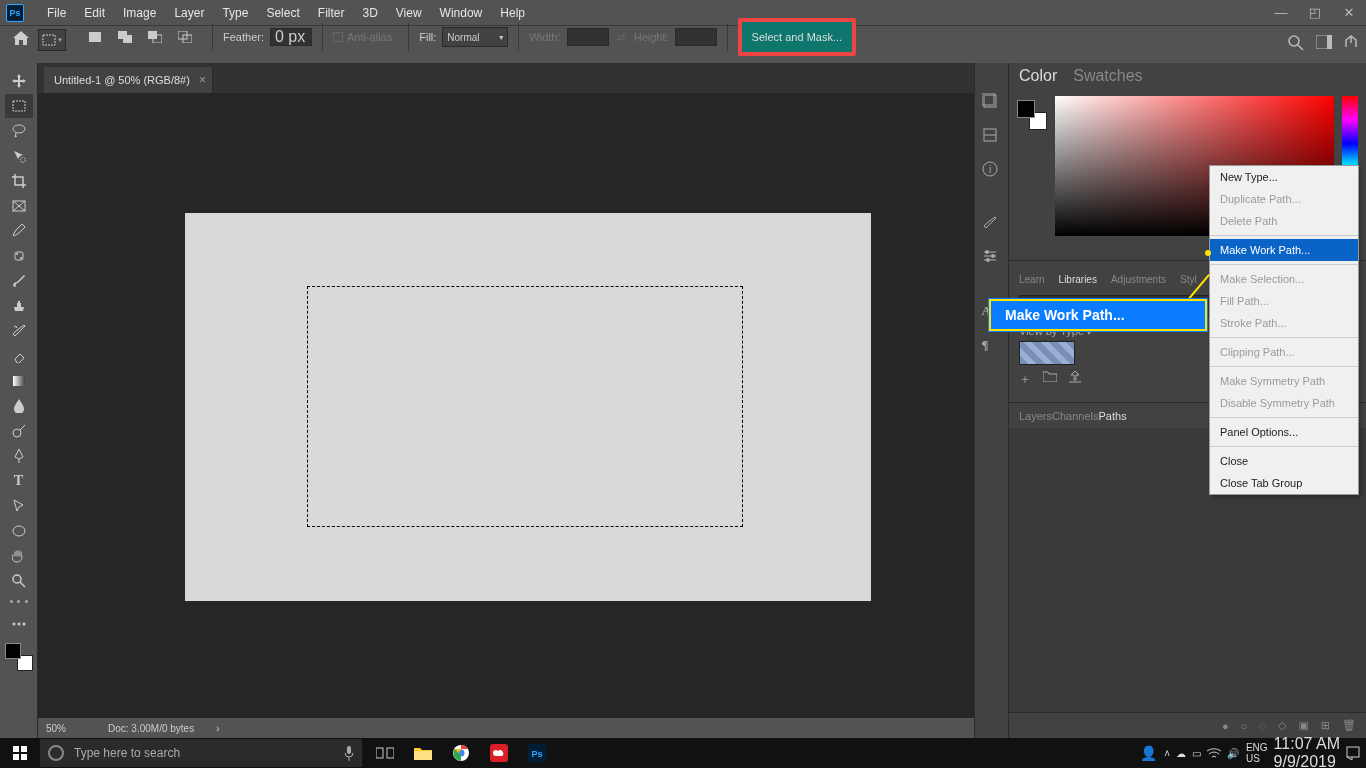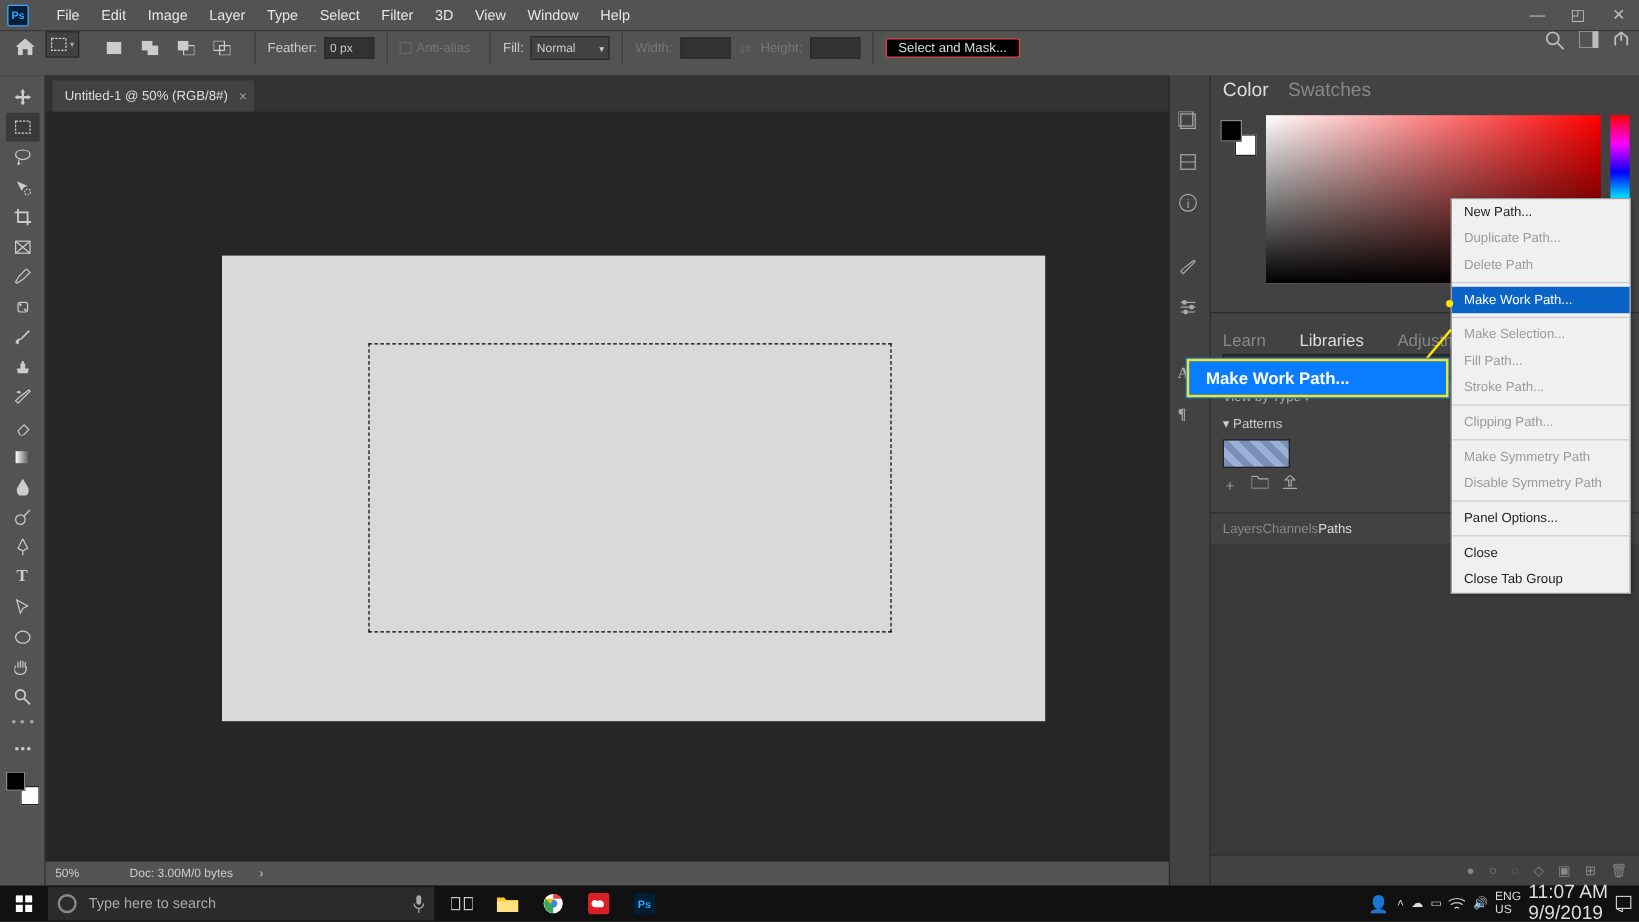--- a/index.html
+++ b/index.html
@@ -2,29 +2,29 @@
 <html><head>
 <meta charset="utf-8">
 <style>
 *{margin:0;padding:0;box-sizing:border-box;font-family:"Segoe UI",Tahoma,sans-serif;user-select:none}
 body{width:1366px;height:768px;background:#323232;overflow:hidden;position:relative;color:#ccc;font-size:11px}
 .menubar{height:25px;background:#535353;display:flex;align-items:center;padding-left:6px;position:relative}
 .ps-logo{width:18px;height:18px;background:linear-gradient(135deg,#001e36,#001e36);border:1px solid #31a8ff;color:#31a8ff;font-size:9px;font-weight:bold;display:inline-flex;align-items:center;justify-content:center;border-radius:2px;margin-right:14px}
 .menu-item{padding:0 9px;height:25px;display:flex;align-items:center;font-size:12px;color:#e6e6e6;cursor:pointer}
 .win-controls{position:absolute;right:0;top:0;display:flex}
 .win-btn{width:34px;height:25px;display:flex;align-items:center;justify-content:center;color:#bbb;font-size:13px}
-.options-bar{height:38px;background:#535353;border-top:1px solid #383838;display:flex;align-items:flex-start;padding:0 8px;position:relative}
+.options-bar{height:38px;background:#535353;border-top:1px solid #383838;display:flex;align-items:flex-end;padding:12px 8px;position:relative}
 .opt-icon{width:26px;height:26px;display:flex;align-items:center;justify-content:center;margin-right:4px;border:1px solid transparent}
 .opt-sel{width:28px;height:22px;border:1px solid #2a2a2a;background:#424242;display:flex;align-items:center;justify-content:center;margin-right:6px}
 .opt-group{display:flex;align-items:center;padding:0 10px;border-right:1px solid #3a3a3a;height:28px}
 .lbl{font-size:11px;color:#ccc;margin-right:6px}
 .lbl.dim{color:#777}
-.inp{width:42px;height:18px;background:#323232;border:1px solid #2a2a2a;color:#ccc;font-size:10px;padding:0 4px}
+.inp{width:42px;height:18px;background:#323232;border:1px solid #2a2a2a;color:#ccc;font-size:16px;padding:0 4px}
 .select{width:66px;height:20px;background:#424242;border:1px solid #2a2a2a;color:#ccc;font-size:10px;padding:0 4px;display:flex;align-items:center;justify-content:space-between}
-.mask-btn{background:#000000;border:1px solid #ef4444;height:16px;padding:0 10px;color:#ddd;font-size:11px;border-radius:2px;display:flex;align-items:center}
+.mask-btn{background:#0f766e;border:4px solid #ef4444;height:38px;padding:0 10px;color:#ddd;font-size:11px;border-radius:2px;display:flex;align-items:center}
 .opt-right{margin-left:auto;display:flex;gap:12px}
 .main{position:absolute;top:63px;left:0;right:0;bottom:30px;display:flex}
 .toolbox{width:38px;background:#535353;border-right:1px solid #2b2b2b;display:flex;flex-direction:column;align-items:center;padding-top:6px}
 .tool{width:28px;height:24px;display:flex;align-items:center;justify-content:center;color:#ccc;margin-bottom:1px}
 .tool.active{background:#3a3a3a}
 .tooldots{width:18px;height:6px;display:flex;justify-content:space-between;margin:6px 0}
 .tooldots i{width:3px;height:3px;background:#aaa;border-radius:50%}
 .swatch-block{margin-top:6px;position:relative;width:28px;height:28px}
 .sw-b{position:absolute;width:16px;height:16px;background:#fff;border:1px solid #222;right:0;bottom:0}
 .sw-f{position:absolute;width:16px;height:16px;background:#000;border:1px solid #888;left:0;top:0}
@@ -43,21 +43,21 @@
 .panel-tabs{height:25px;display:flex;align-items:center;padding-left:10px;gap:16px;font-size:16px}
 .panel-tabs .ptab{color:#888}
 .panel-tabs .ptab.active{color:#ddd}
 .color-panel{height:172px;position:relative;padding:8px;display:flex}
 .mini-swatch{position:relative;width:30px;height:30px;margin-right:8px;margin-top:4px}
 .mini-swatch .mb{position:absolute;width:18px;height:18px;background:#fff;border:1px solid #222;right:0;bottom:0}
 .mini-swatch .mf{position:absolute;width:18px;height:18px;background:#000;border:1px solid #888;left:0;top:0}
 .spectrum{flex:1;height:140px;background:linear-gradient(to bottom,rgba(0,0,0,0),#000),linear-gradient(to right,#fff,#f00);margin-right:8px;position:relative}
 .huebar{width:16px;height:140px;background:linear-gradient(to bottom,#f00,#f0f 17%,#00f 34%,#0ff 51%,#0f0 68%,#ff0 85%,#f00)}
 .lib-panel{border-top:1px solid #2b2b2b;padding:6px 0 8px;position:relative}
-.lib-tabs{height:24px;display:flex;align-items:flex-end;padding:0 10px;gap:28px;font-size:14px;color:#888}
+.lib-tabs{height:24px;display:flex;align-items:center;padding:0 10px;gap:14px;font-size:10px;color:#888}
 .lib-tabs .lt.active{color:#ddd}
 .lib-select{height:22px;margin:4px 10px;background:#333;border:1px solid #222;display:flex;align-items:center;justify-content:space-between;padding:0 8px;font-size:11px;color:#ddd}
 .view-by{padding:4px 10px;font-size:11px;color:#aaa}
 .patterns-hdr{padding:6px 10px;font-size:11px;color:#ccc}
 .pattern-sw{width:56px;height:24px;background:repeating-linear-gradient(45deg,#7a8fb5 0 6px,#9ab0d4 6px 12px);margin:0 10px;border:1px solid #222}
 .lib-icons{display:flex;gap:12px;padding:6px 10px;color:#aaa;font-size:12px}
 .paths-panel{border-top:1px solid #2b2b2b;flex:1;display:flex;flex-direction:column}
 .paths-tabs{height:25px;display:flex;align-items:center;padding:0 10px;font-size:11px;color:#888}
 .paths-tabs .pt.active{color:#ddd}
 .paths-body{flex:1;background:#3a3a3a}
@@ -398,21 +398,20 @@
         <span class="lt">Learn</span>
         <span class="lt active">Libraries</span>
         <span class="lt">Adjustments</span>
         <span class="lt">Styl</span>
       </div>
       <div class="lib-select">
           <span>My Library</span>
           <span style="font-size:8px">▾</span>
         </div>
       <div class="view-by"><span>View by Type</span> <span style="font-size:8px">▾</span></div>
-      <div class="patterns-hdr">▾ <span>Patterns</span></div>
       <div class="pattern-sw"></div>
       <div class="lib-icons">
         <span>＋</span>
         <span>
             <svg width="14" height="11">
               <path d="M0 1h5l1 2h8v8H0z" fill="none" stroke="#aaa"></path>
             </svg>
           </span>
         <span>
             <svg width="12" height="12">
@@ -436,21 +435,21 @@
         <span>◇</span>
         <span>▣</span>
         <span>⊞</span>
         <span>🗑</span>
       </div>
     </div>
   </div>
 </div>
 
 <div class="ctx-menu" style="left:1209px;top:165px" id="ctx">
-    <div class="mi">New Path...</div>
+    <div class="mi">New Type...</div>
     <div class="mi dis">Duplicate Path...</div>
     <div class="mi dis">Delete Path</div>
     <div class="sep"></div>
     <div class="mi hl">Make Work Path...</div>
     <div class="sep"></div>
     <div class="mi dis">Make Selection...</div>
     <div class="mi dis">Fill Path...</div>
     <div class="mi dis">Stroke Path...</div>
     <div class="sep"></div>
     <div class="mi dis">Clipping Path...</div>

